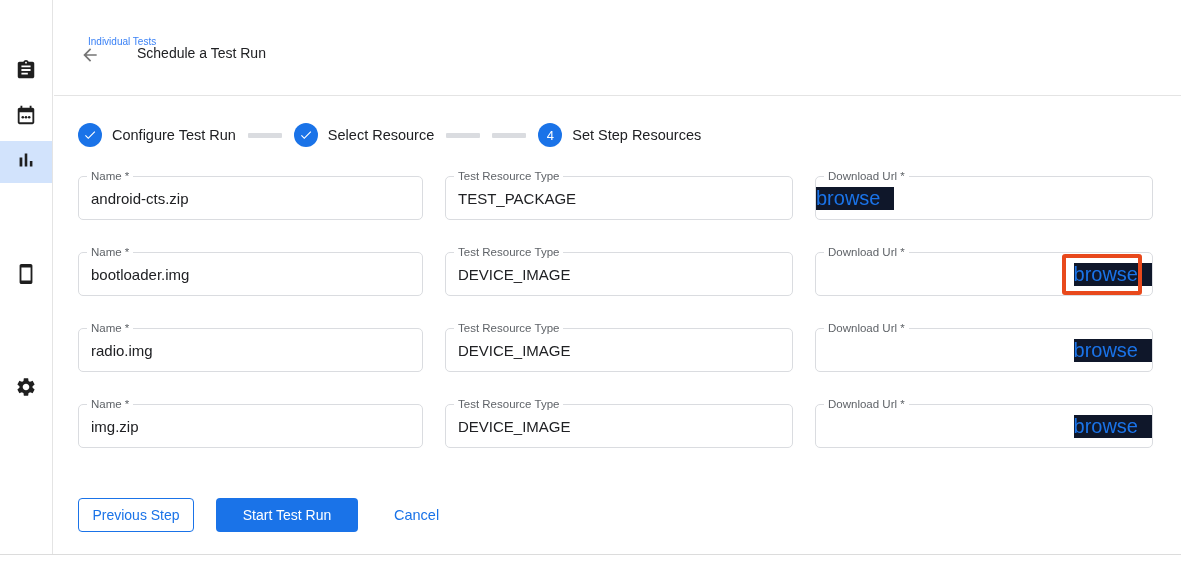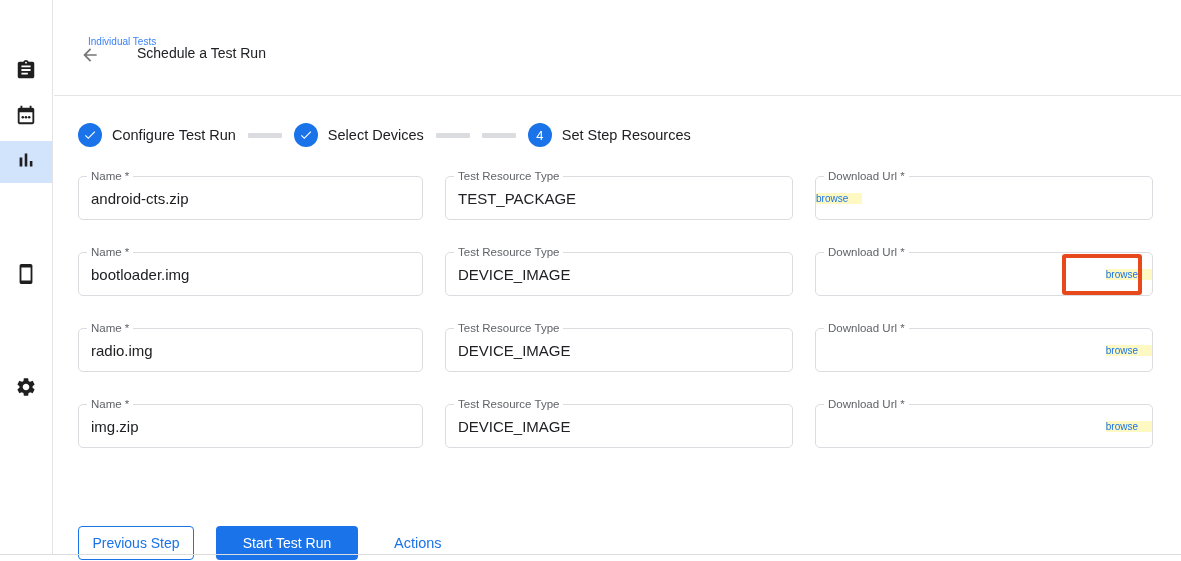--- a/index.html
+++ b/index.html
@@ -43,30 +43,30 @@
   
   .form-grid { display:grid; grid-template-columns:345px 348px 338px;
     column-gap:22px; row-gap:32px; margin:29px 0 0 24px; }
   .field { position:relative; height:44px; border:1px solid #dadce0; border-radius:5px;
     background:#fff; display:flex; align-items:center; }
   .field-label { position:absolute; top:-7px; left:8px; background:#fff; padding:0 4px;
     font-size:11.5px; color:#5f6368; line-height:13px; white-space:nowrap; }
   .field input { border:none; outline:none; background:transparent; flex:1; min-width:0;
     height:100%; padding:0 12px; font-size:15px; color:#202124;
     font-family:"Liberation Sans", sans-serif; }
-  .browse-link { color:#1a73e8; font-size:10px; padding-right:14px; cursor:pointer;
-    white-space:nowrap; background:#fef9c3; }
+  .browse-link { color:#1a73e8; font-size:20px; padding-right:14px; cursor:pointer;
+    white-space:nowrap; background:#0f172a; }
   .annotation-box { position:absolute; top:1px; right:10px; width:80px; height:41px;
     border:4px solid #e8491c; border-radius:3px; pointer-events:none; z-index:2; }
 
   
   .actions { display:flex; align-items:center; margin:50px 0 0 24px; }
   .btn { height:34px; border-radius:4px; font-size:14px; font-weight:500;
     display:flex; align-items:center; justify-content:center; cursor:pointer;
-    font-family:"Liberation Sans", sans-serif;margin-top:28px; }
+    font-family:"Liberation Sans", sans-serif; }
   .btn-outline { width:116px; border:1px solid #1a73e8; color:#1a73e8; background:#fff; }
   .btn-primary { width:142px; border:none; background:#1a73e8; color:#fff; margin-left:22px; }
   .btn-text { border:none; background:transparent; color:#1a73e8; margin-left:36px;
     font-size:14.5px; }
 
   .bottom-line { position:absolute; top:554px; left:0; width:1181px; height:1px;
     background:#dcdcdc; }
 </style>
 </head>
 <body>
@@ -125,21 +125,21 @@
           </span>
         <span class="step-label">Configure Test Run</span>
       </div>
       <div class="connector"></div>
       <div class="step">
         <span class="step-circle">
             <svg viewBox="0 0 24 24">
               <path d="M9 16.17L4.83 12l-1.42 1.41L9 19 21 7l-1.41-1.41z"></path>
             </svg>
           </span>
-        <span class="step-label">Select Devices</span>
+        <span class="step-label">Select Resource</span>
       </div>
       <div class="connector"></div>
       <div class="connector"></div>
       <div class="step">
         <span class="step-circle">
             <span class="step-num">4</span>
           </span>
         <span class="step-label">Set Step Resources</span>
       </div>
     </div>
@@ -200,19 +200,19 @@
         <span class="field-label">Download Url *</span>
         <input value="" style="">
         <span class="browse-link">browse</span>
       </div>
 
     </div>
 
     <div class="actions">
       <button class="btn btn-outline">Previous Step</button>
       <button class="btn btn-primary">Start Test Run</button>
-      <button class="btn btn-text">Actions</button>
+      <button class="btn btn-text">Cancel</button>
     </div>
 
   </div>
 
   <div class="bottom-line"></div>
 </div>
 
 </body></html>

